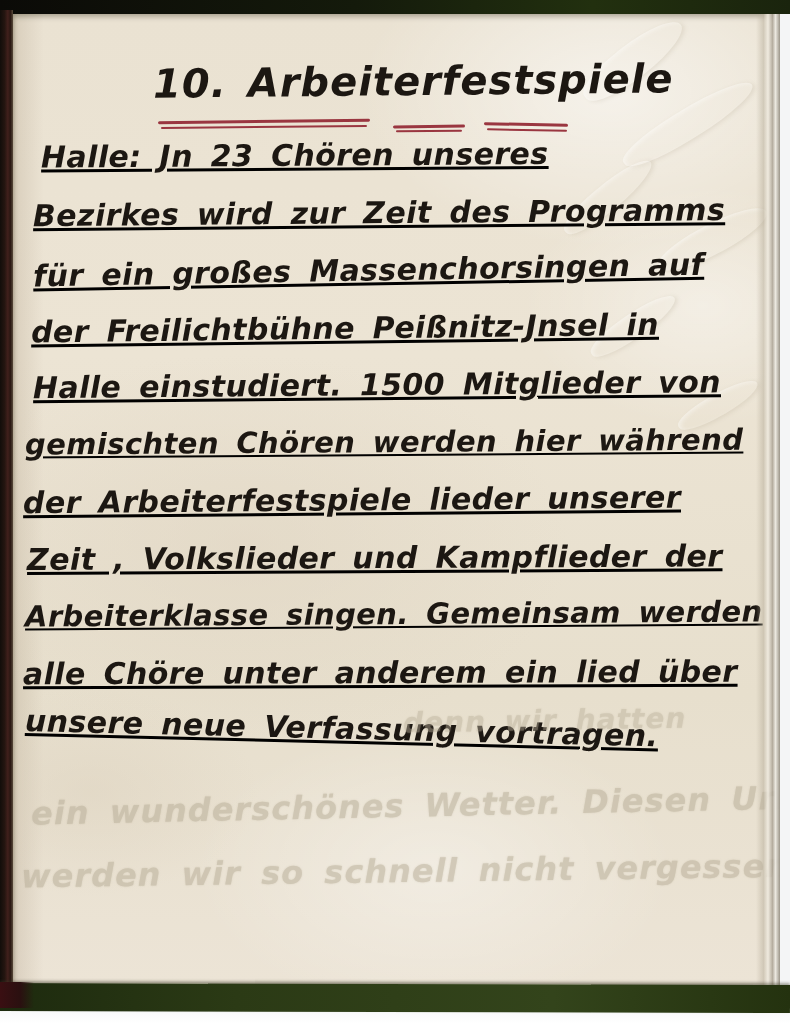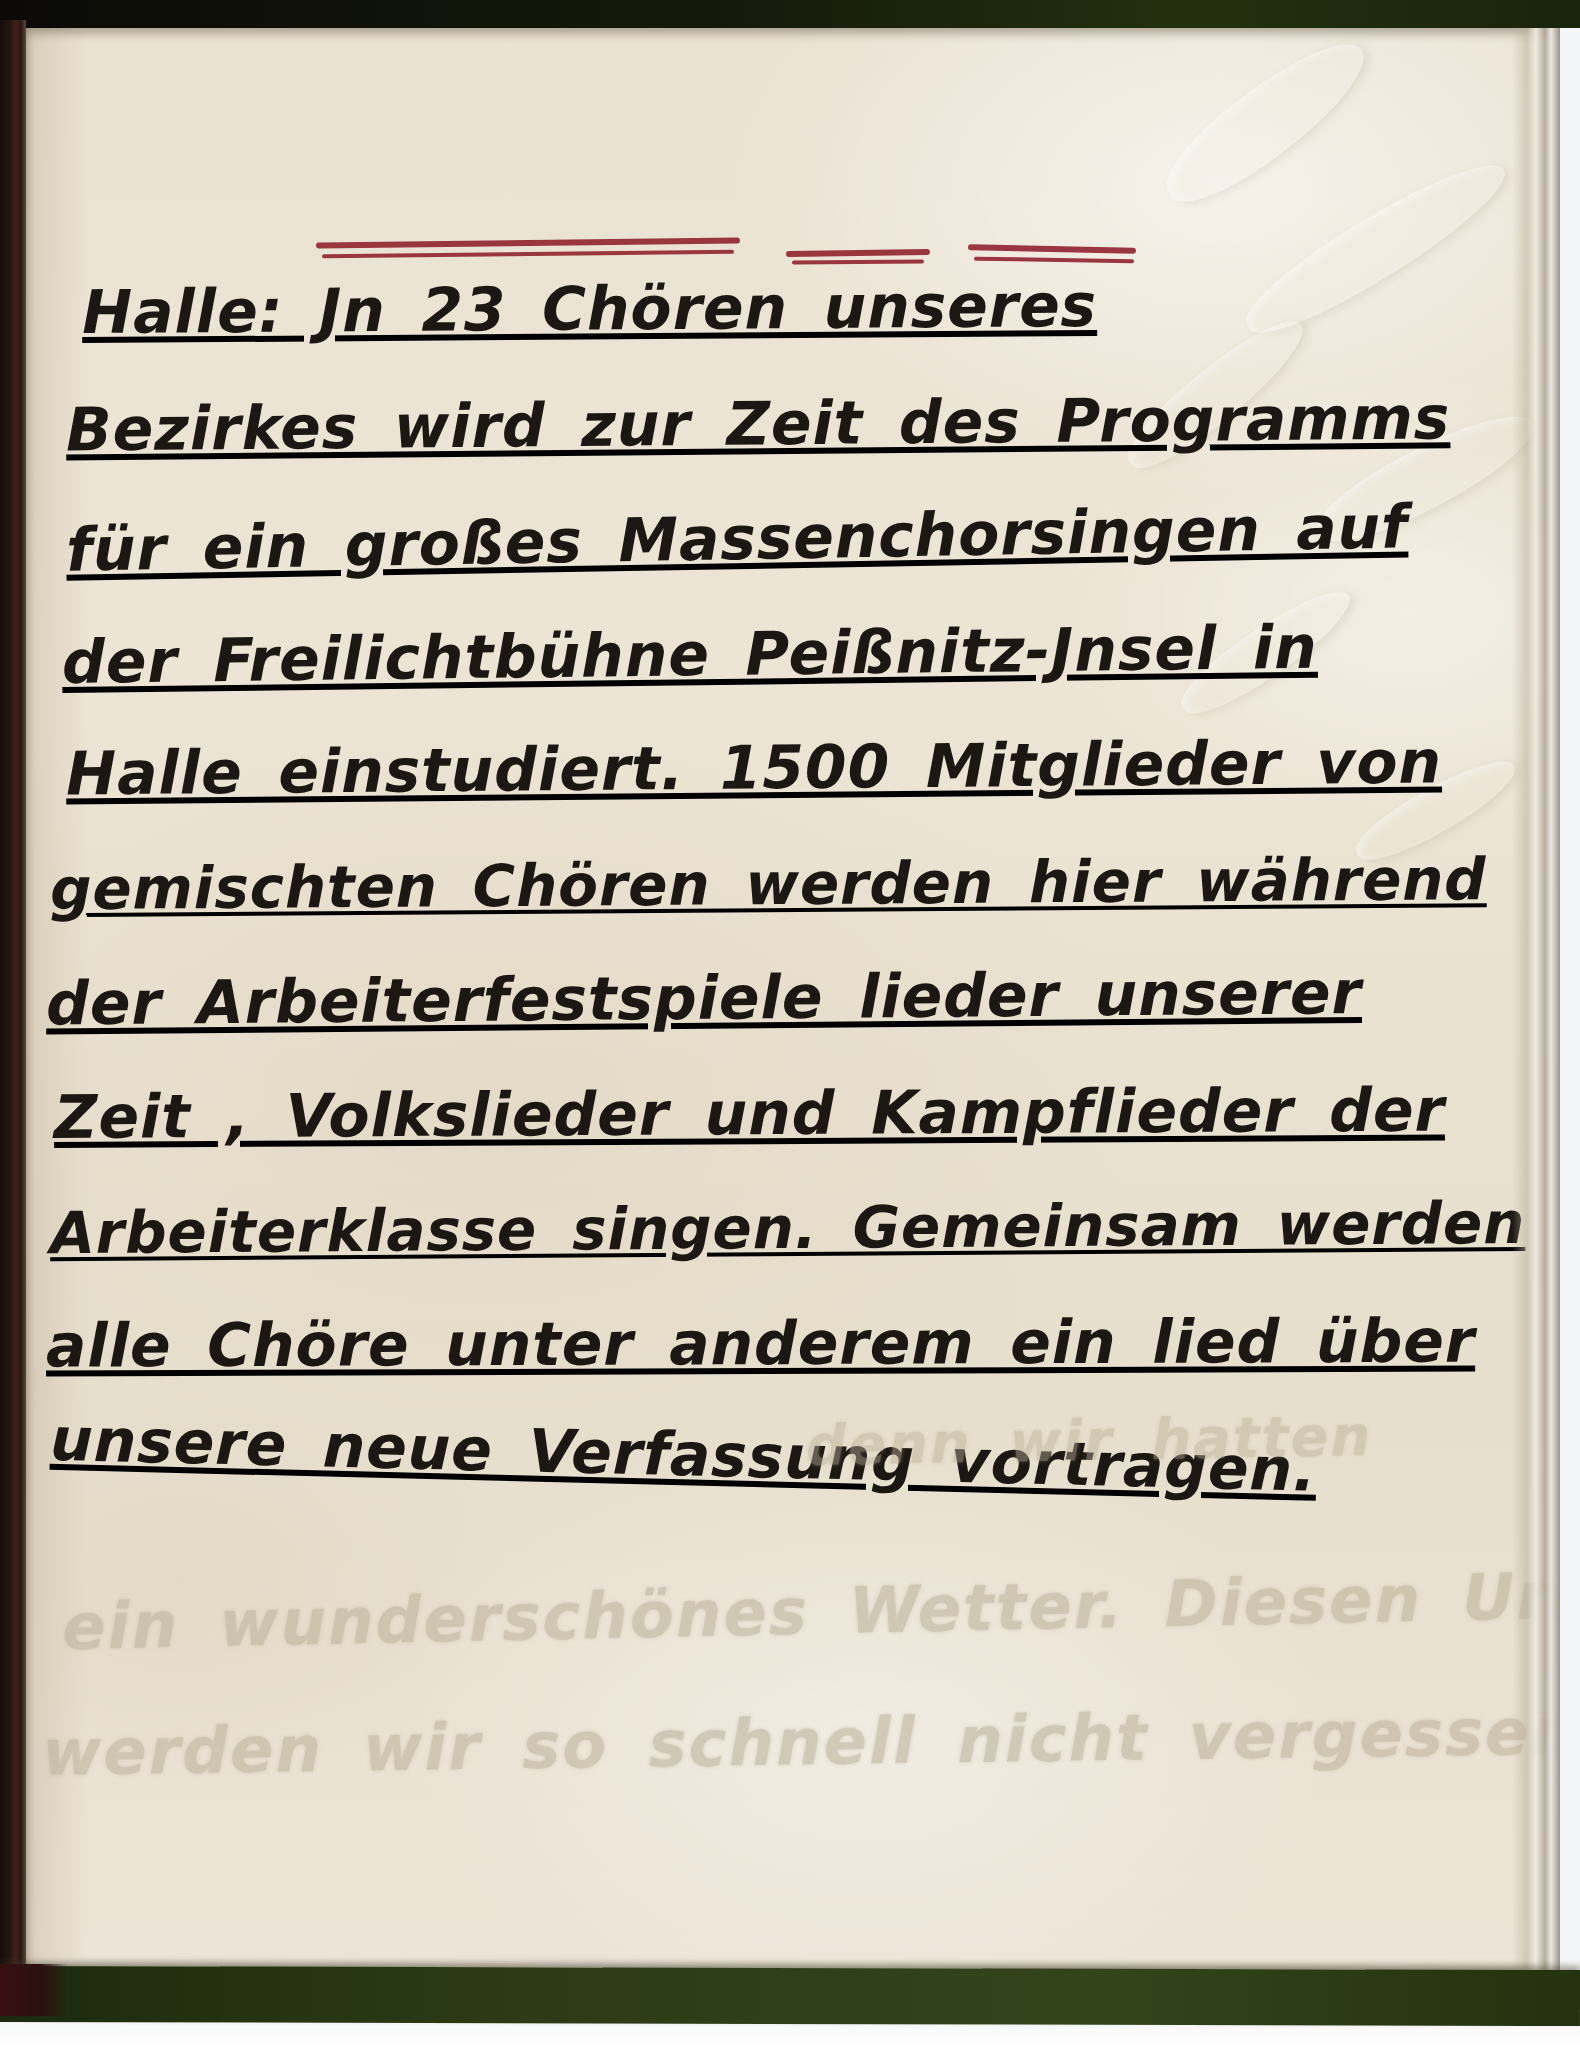--- a/index.html
+++ b/index.html
@@ -139,20 +139,23 @@
 
   <div class="page">
 
     <div class="emboss e1"></div>
     <div class="emboss e2"></div>
     <div class="emboss e3"></div>
     <div class="emboss e4"></div>
     <div class="emboss e5"></div>
     <div class="emboss e6"></div>
 
+    <div class="title-wrap">
+      <div class="hand title">10. Arbeiterfestspiele</div>
+    </div>
     <div class="uline u-a1"></div>
     <div class="uline u-a2"></div>
     <div class="uline u-b1"></div>
     <div class="uline u-b2"></div>
     <div class="uline u-c1"></div>
     <div class="uline u-c2"></div>
 
     <div class="body-text">
       <div class="hand line">Halle:  Jn 23 Chören unseres</div>
       <div class="hand line">Bezirkes wird zur Zeit des Programms</div>

